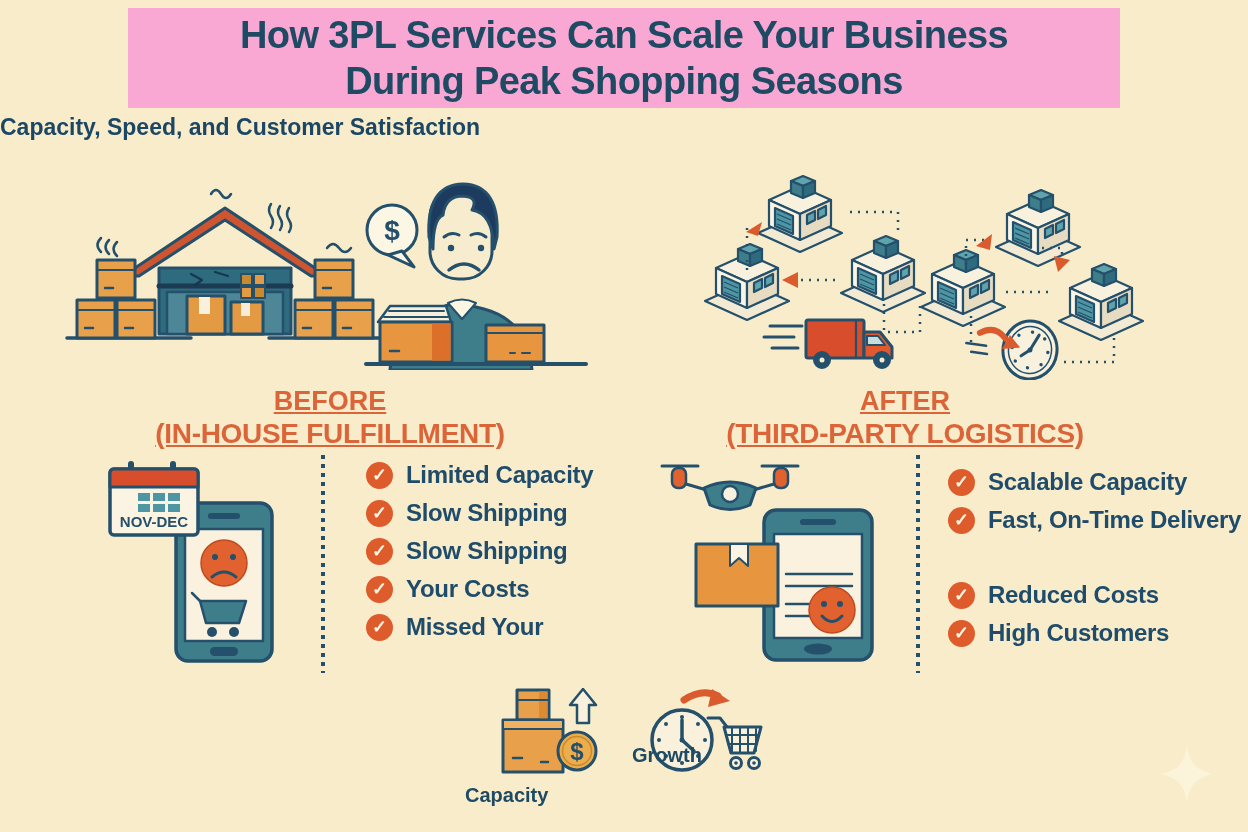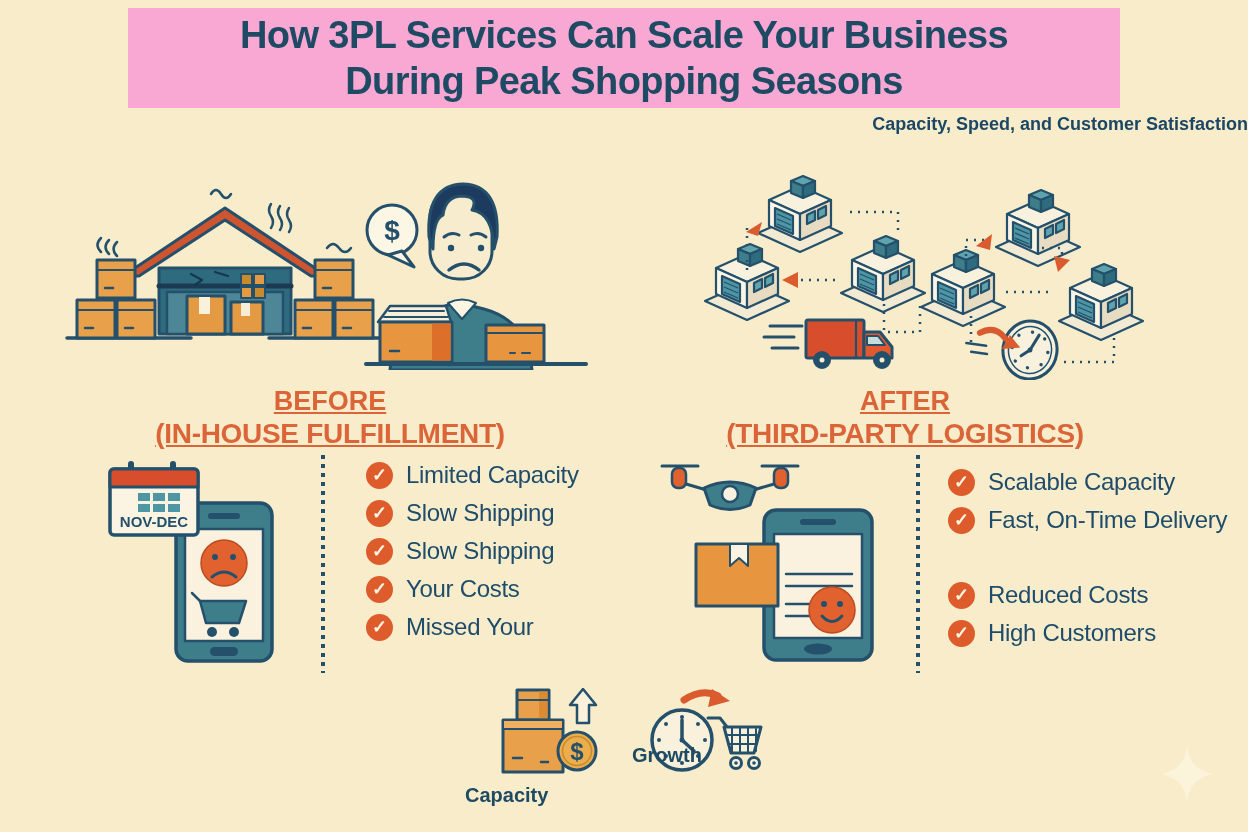--- a/index.html
+++ b/index.html
@@ -2,31 +2,31 @@
 <html><head>
 <meta charset="utf-8">
 <style>
   html,body{margin:0;padding:0;}
   .canvas{position:relative;width:1248px;height:832px;background:#F8ECCB;overflow:hidden;
     font-family:"Liberation Sans",sans-serif;}
   .abs{position:absolute;}
   .banner{position:absolute;left:128px;top:8px;width:992px;height:100px;background:#f9a8d4;
     color:#1E4A63;text-align:center;font-weight:bold;font-size:38px;line-height:46px;
     padding-top:4px;box-sizing:border-box;letter-spacing:-0.6px;}
-  .subtitle{position:absolute;top:114px;left:0;width:100%;text-align:right;
-    font-size:18px;font-weight:bold;color:#1B4765;}
+  .subtitle{position:absolute;top:114px;left:0;width:100%;text-align:left;
+    font-size:23px;font-weight:bold;color:#1B4765;}
   .sec-heading{position:absolute;text-align:center;color:#DB6438;font-weight:bold;text-decoration:underline;}
   .sec-heading .l1{font-size:27px;line-height:31px;display:block;}
   .sec-heading .l2{font-size:28px;line-height:33px;display:block;letter-spacing:-0.3px;}
   .checklist{position:absolute;display:flex;flex-direction:column;}
   .check-item{display:flex;align-items:center;height:38px;gap:13px;}
   .check{width:27px;height:27px;border-radius:50%;background:#DE5B2B;color:#FBF4E0;
     display:flex;align-items:center;justify-content:center;font-size:18px;font-weight:bold;flex:0 0 27px;}
   .check::before{content:"\2713";}
-  .check-label{font-size:24px;font-weight:normal;color:#1F4C6B;letter-spacing:-0.3px;white-space:nowrap;}
+  .check-label{font-size:24px;font-weight:bold;color:#1F4C6B;letter-spacing:-0.3px;white-space:nowrap;}
   .gap-spacer{height:37px;}
   .divider{position:absolute;width:4px;
     background:repeating-linear-gradient(to bottom,#24506B 0 4px,transparent 4px 9px);}
   .icon-label{position:absolute;font-size:20px;font-weight:bold;color:#1E4A63;width:160px;}
   svg{display:block;}
 </style>
 </head>
 <body>
 
 <div class="canvas">

